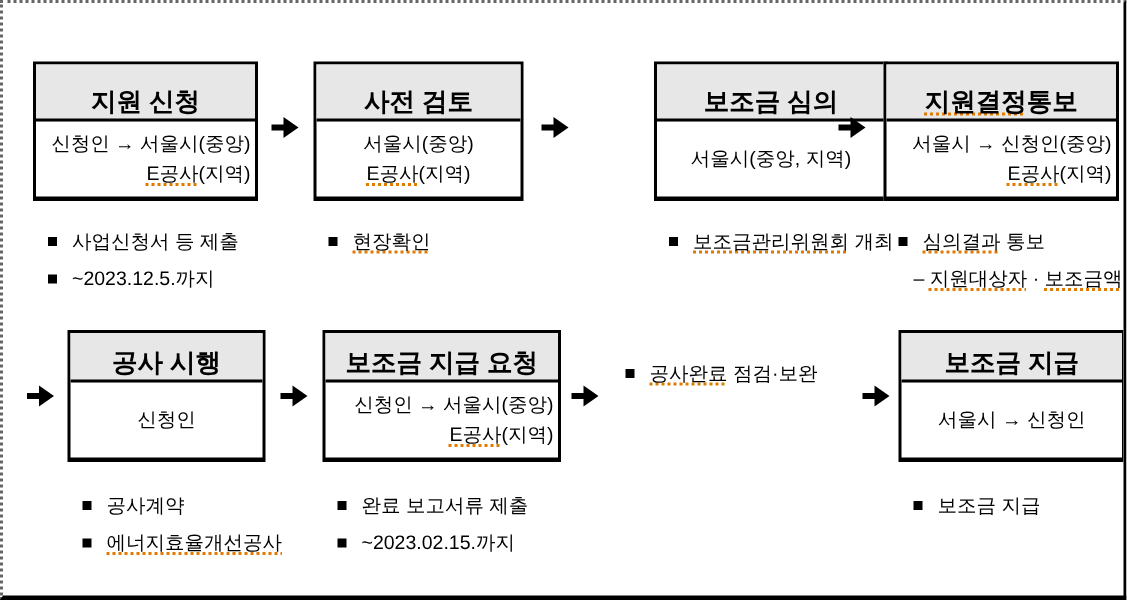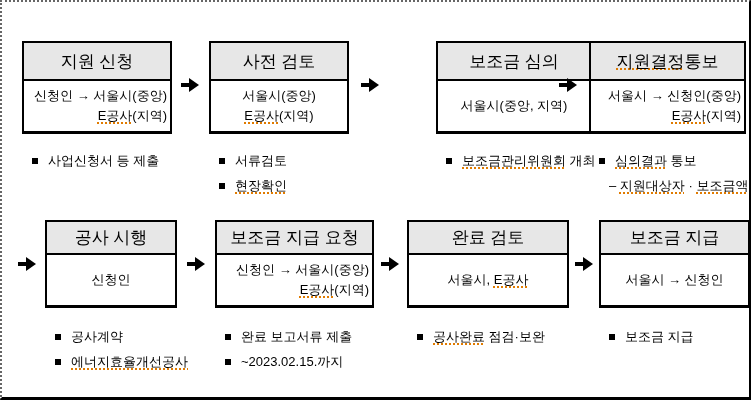--- a/index.html
+++ b/index.html
@@ -8,22 +8,22 @@
     position:relative; width:751px; height:400px; background:#fff;
     border-top:2px dotted #666; border-left:2px dotted #666;
     border-right:2px solid #000; border-bottom:3px solid #000;
     font-family:"Liberation Sans","DejaVu Sans",sans-serif; color:#000;
     overflow:hidden;
   }
   .col { position:absolute; }
   .fbox { border:2px solid #000; border-bottom-width:3px; background:#fff; width:100%; }
   .fbox .title {
     background:#e7e7e7; border-bottom:2px solid #000;
-    display:flex; align-items:center; justify-content:center;
-    font-weight:normal; font-size:17px; white-space:nowrap;
+    display:flex; align-items:flex-end; justify-content:center;
+    font-weight:bold; font-size:17px; white-space:nowrap;
   }
   .r1 .fbox .title { height:38px; }
   .r2 .fbox .title { height:33px; }
   .fbox .body {
     display:flex; flex-direction:column; justify-content:center;
     font-size:13px; padding:0 3px; white-space:nowrap;
   }
   .r1 .fbox .body { height:50px; }
   .r2 .fbox .body { height:50px; }
   .body.center { align-items:center; text-align:center; }
@@ -58,37 +58,37 @@
       <div class="title">
           <span>지원 신청</span>
         </div>
       <div class="body right">
         <div class="body-line"><span>신청인 → 서울시(중앙)</span></div>
         <div class="body-line"><span class="sq">E공사</span><span>(지역)</span></div>
       </div>
     </div>
     <ul class="notes">
       <li class="square"><span>사업신청서 등 제출</span></li>
+      <li class="square"><span>~2023.12.5.까지</span></li>
     </ul>
   </div>
 
   <div class="arrow" style="left:178px; top:75px;"></div>
 
   <div class="col r1" style="left:207px; top:39px; width:140px;">
     <div class="fbox">
       <div class="title">
           <span>사전 검토</span>
         </div>
       <div class="body center">
         <div class="body-line"><span>서울시(중앙)</span></div>
         <div class="body-line"><span class="sq">E공사</span><span>(지역)</span></div>
       </div>
     </div>
     <ul class="notes">
-      <li class="square"><span>서류검토</span></li>
       <li class="square"><span class="sq">현장확인</span></li>
     </ul>
   </div>
 
   <div class="arrow" style="left:358px; top:75px;"></div>
 
   <div class="col r1" style="left:390px; top:39px; width:156px;margin-left:44px;">
     <div class="fbox">
       <div class="title">
           <span>보조금 심의</span>
@@ -152,28 +152,20 @@
     </div>
     <ul class="notes">
       <li class="square"><span>완료 보고서류 제출</span></li>
       <li class="square"><span>~2023.02.15.까지</span></li>
     </ul>
   </div>
 
   <div class="arrow" style="left:378px; top:254px;"></div>
 
   <div class="col r2" style="left:405px; top:218px; width:162px;">
-    <div class="fbox">
-      <div class="title">
-          <span>완료 검토</span>
-        </div>
-      <div class="body center">
-        <div class="body-line"><span>서울시, </span><span class="sq">E공사</span></div>
-      </div>
-    </div>
     <ul class="notes">
       <li class="square"><span class="sq">공사완료</span><span> 점검·보완</span></li>
     </ul>
   </div>
 
   <div class="arrow" style="left:572px; top:254px;"></div>
 
   <div class="col r2" style="left:597px; top:218px; width:151px;">
     <div class="fbox">
       <div class="title">

